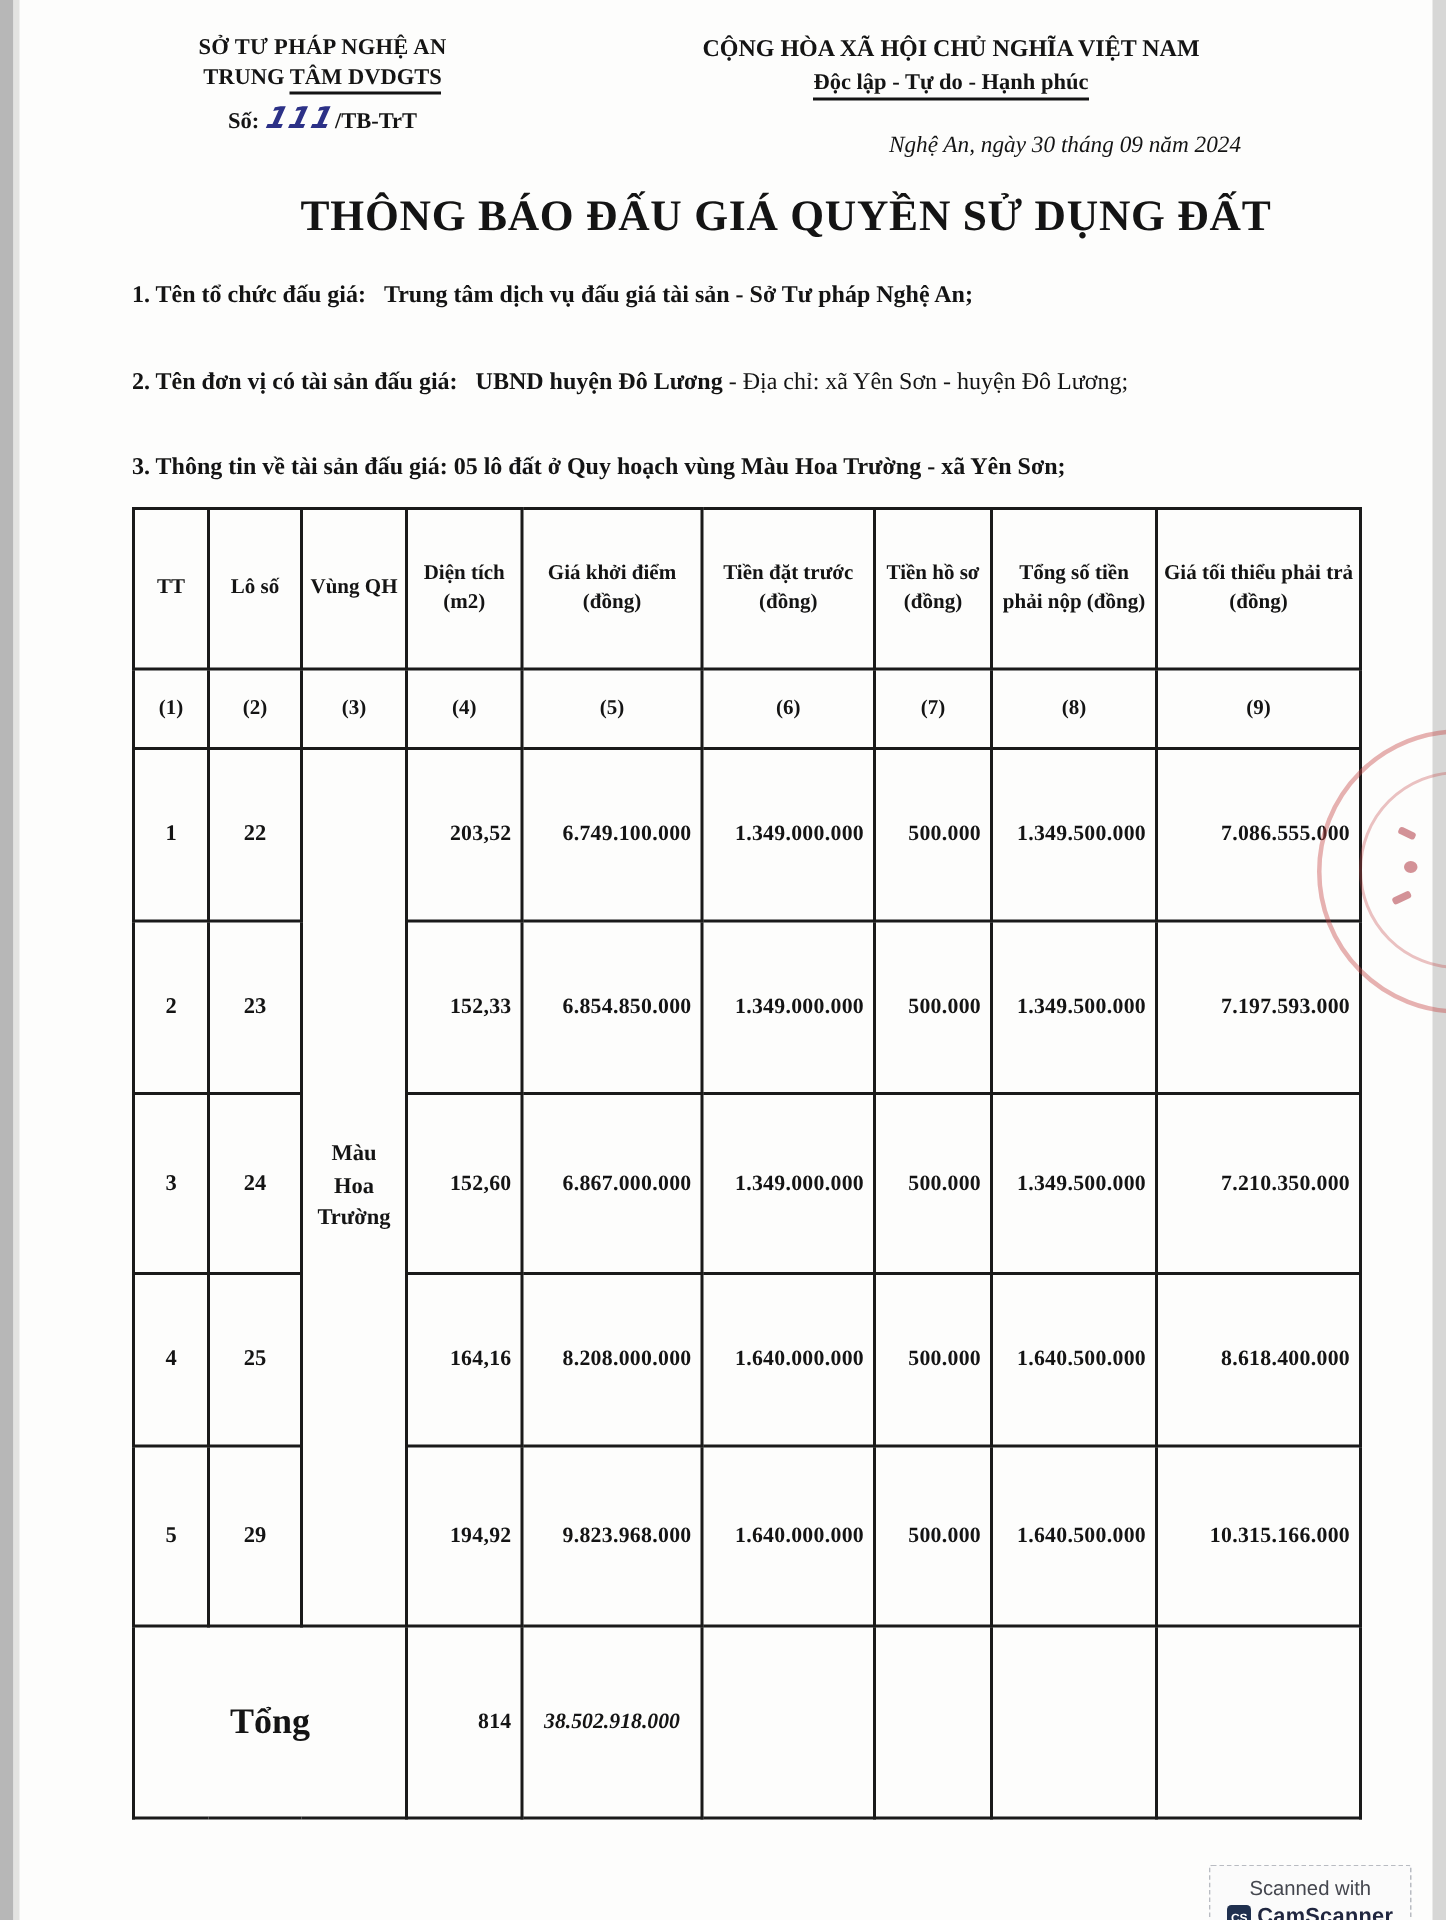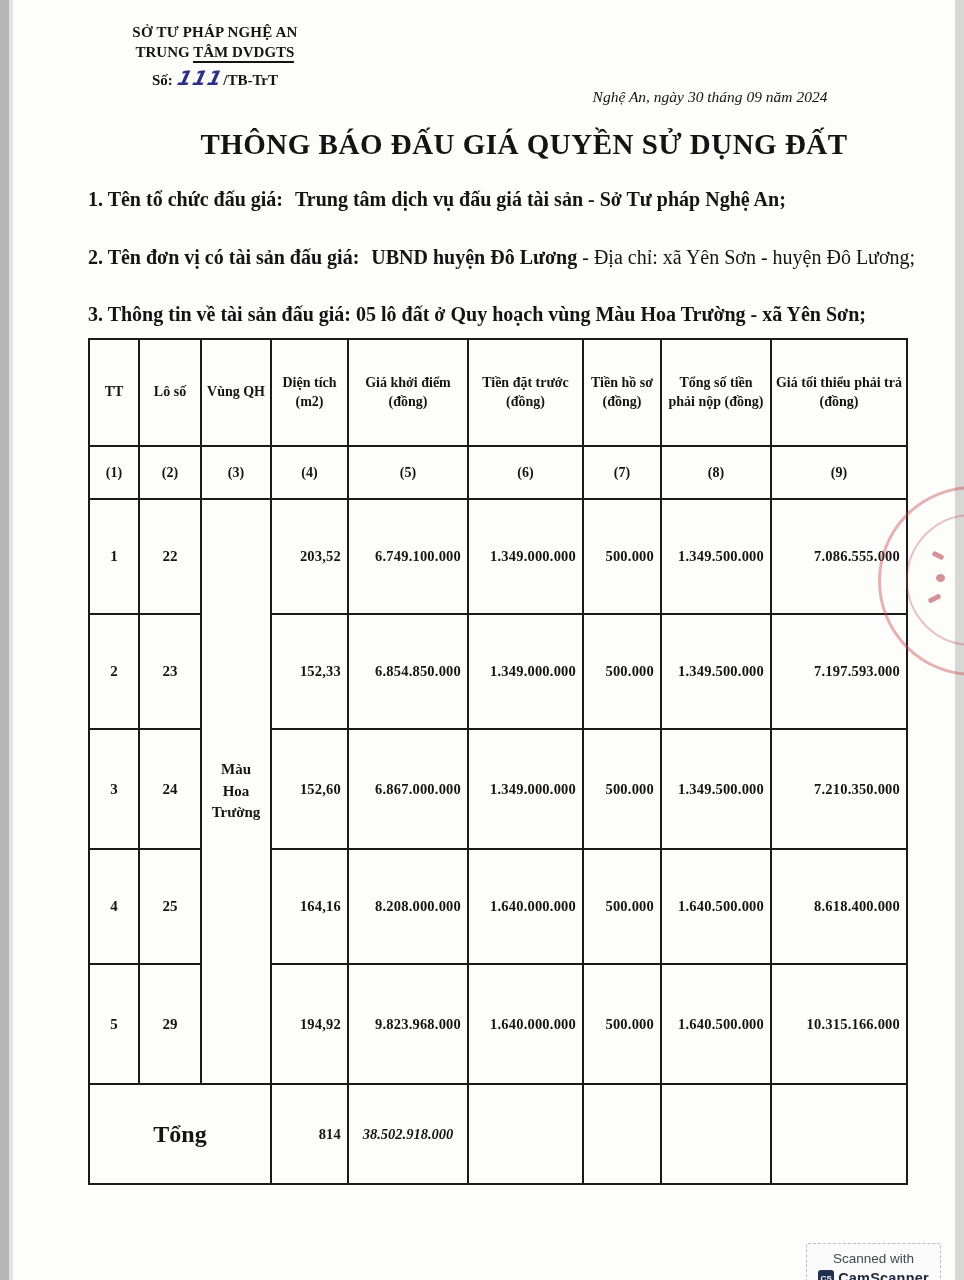--- a/index.html
+++ b/index.html
@@ -26,21 +26,21 @@
   .hdr-right{position:absolute;left:428px;top:24px;width:412px;text-align:center;}
   .hdr-right .l1{font-weight:bold;font-size:16px;}
   .hdr-right .l2{font-weight:bold;font-size:15px;margin-top:5px;}
   .hdr-right .l2 .u{border-bottom:2px solid #141414;padding-bottom:2px;}
   .date-line{position:absolute;left:545px;top:88px;width:330px;text-align:center;
     font-style:italic;font-size:15.5px;}
 
   .doc-title{position:absolute;left:0;top:128px;width:964px;text-align:center;
     font-weight:bold;font-size:29px;letter-spacing:.5px;padding-left:42px;}
 
-  .para{position:absolute;left:88px;width:824px;font-size:20px;white-space:nowrap;}
+  .para{position:absolute;left:88px;width:824px;font-size:16px;white-space:nowrap;}
   .p1{top:188px;}
   .p2{top:246px;}
   .p3{top:303px;}
   .para .lbl{font-weight:bold;}
   .para .bld{font-weight:bold;}
   .para .gap{display:inline-block;width:12px;}
   .para .reg{font-weight:normal;}
 
   
   table.auction{
@@ -53,21 +53,21 @@
   }
   tr.h1{height:107px;}
   tr.h1 th{font-size:14px;font-weight:bold;text-align:center;padding:2px 3px;line-height:1.3;}
   tr.h2{height:53px;}
   tr.h2 td{font-size:14px;font-weight:bold;text-align:center;}
   tr.r{height:115px;}
   tr.r3,tr.r5{height:120px;}
   td.c{text-align:center;font-weight:bold;font-size:15px;}
   td.vqh{text-align:center;font-weight:bold;font-size:15px;line-height:1.45;padding:0 4px;}
   td.num{text-align:right;font-weight:bold;font-size:14.5px;padding-right:6px;letter-spacing:.2px;}
-  tr.tot{height:100px;}
+  tr.tot{height:128px;}
   td.tong{text-align:center;font-weight:bold;font-size:24px;}
   td.cent{text-align:center;font-weight:bold;font-size:14.5px;font-style:italic;}
 
   
   .stamp{position:absolute;left:870px;top:478px;width:94px;height:205px;pointer-events:none;
     filter:blur(0.5px);}
   .stamp .c1{position:absolute;left:8px;top:8px;width:184px;height:184px;border-radius:50%;
     border:3px solid rgba(197,72,72,.42);}
   .stamp .c2{position:absolute;left:36px;top:36px;width:128px;height:128px;border-radius:50%;
     border:2px solid rgba(197,72,72,.33);}
@@ -96,20 +96,22 @@
 <div class="hdr-left">
   <div class="l1">SỞ TƯ PHÁP NGHỆ AN</div>
   <div class="l2"><span>TRUNG </span><span class="u">TÂM DVDGTS</span></div>
   <div class="doc-no">
     <span>Số:</span>
     <span class="handwritten">111</span><span>/TB-TrT</span>
   </div>
 </div>
 
 <div class="hdr-right">
+  <div class="l1">CỘNG HÒA XÃ HỘI CHỦ NGHĨA VIỆT NAM</div>
+  <div class="l2"><span class="u">Độc lập - Tự do - Hạnh phúc</span></div>
 </div>
 <div class="date-line">Nghệ An, ngày 30 tháng 09 năm 2024</div>
 
 <div class="doc-title">THÔNG BÁO ĐẤU GIÁ QUYỀN SỬ DỤNG ĐẤT</div>
 
 <div class="para p1">
   <span class="lbl">1. Tên tổ chức đấu giá:</span><span class="gap"></span><span class="bld">Trung tâm dịch vụ đấu giá tài sản - Sở Tư pháp Nghệ An;</span>
 </div>
 <div class="para p2">
   <span class="lbl">2. Tên đơn vị có tài sản đấu giá:</span><span class="gap"></span><span class="bld">UBND huyện Đô Lương</span><span class="reg"> - Địa chỉ: xã Yên Sơn - huyện Đô Lương;</span>

